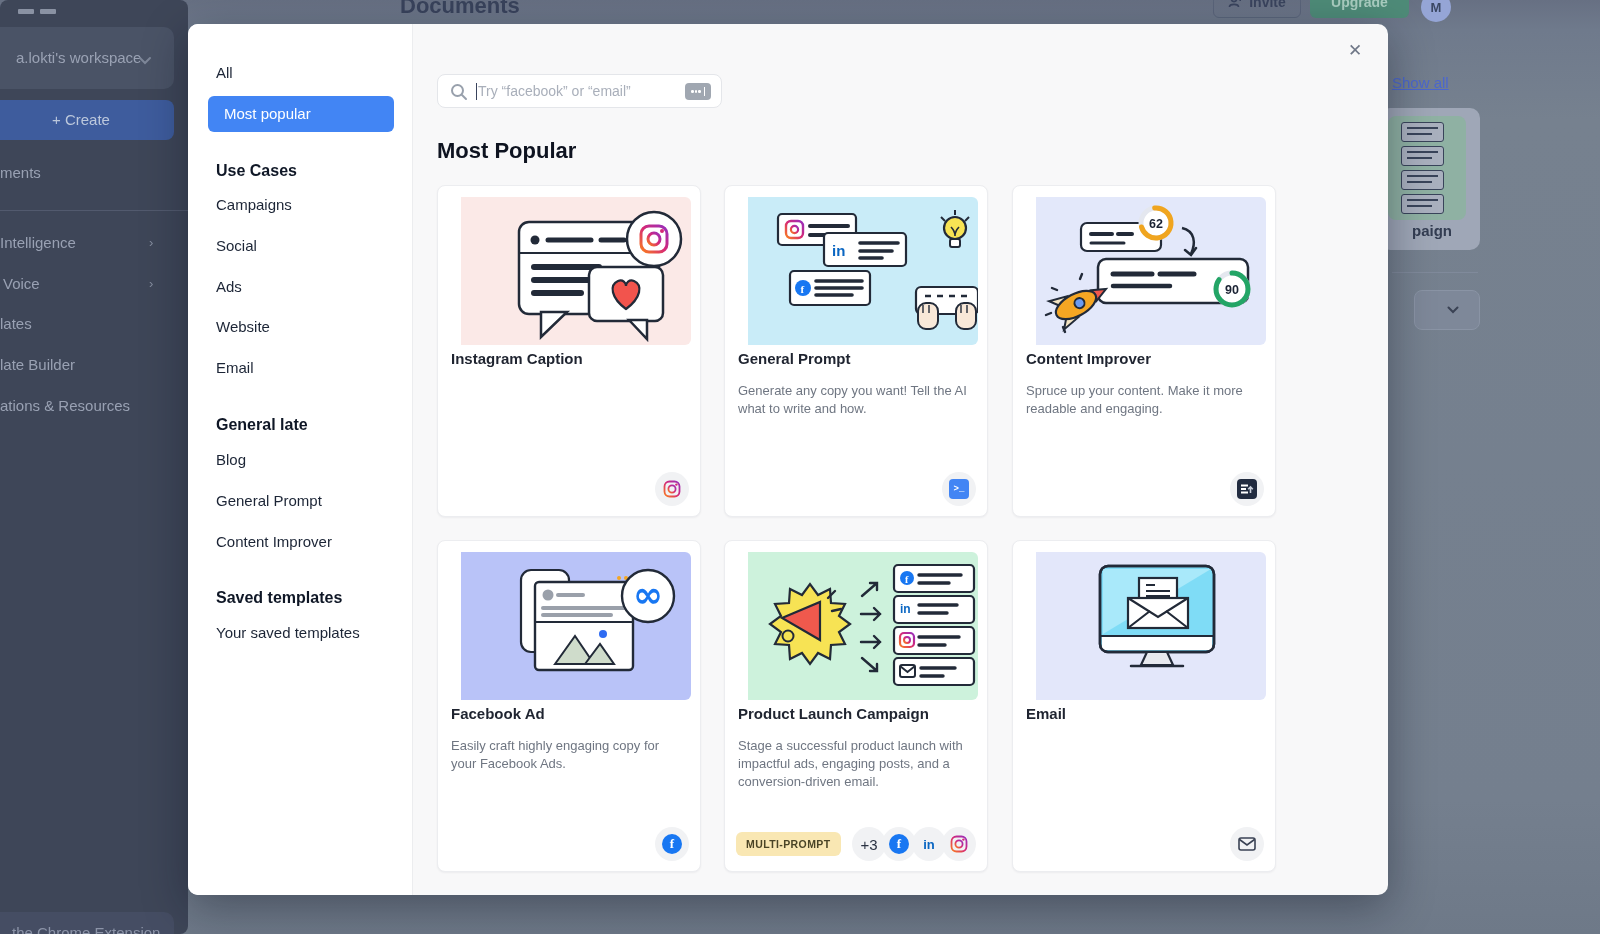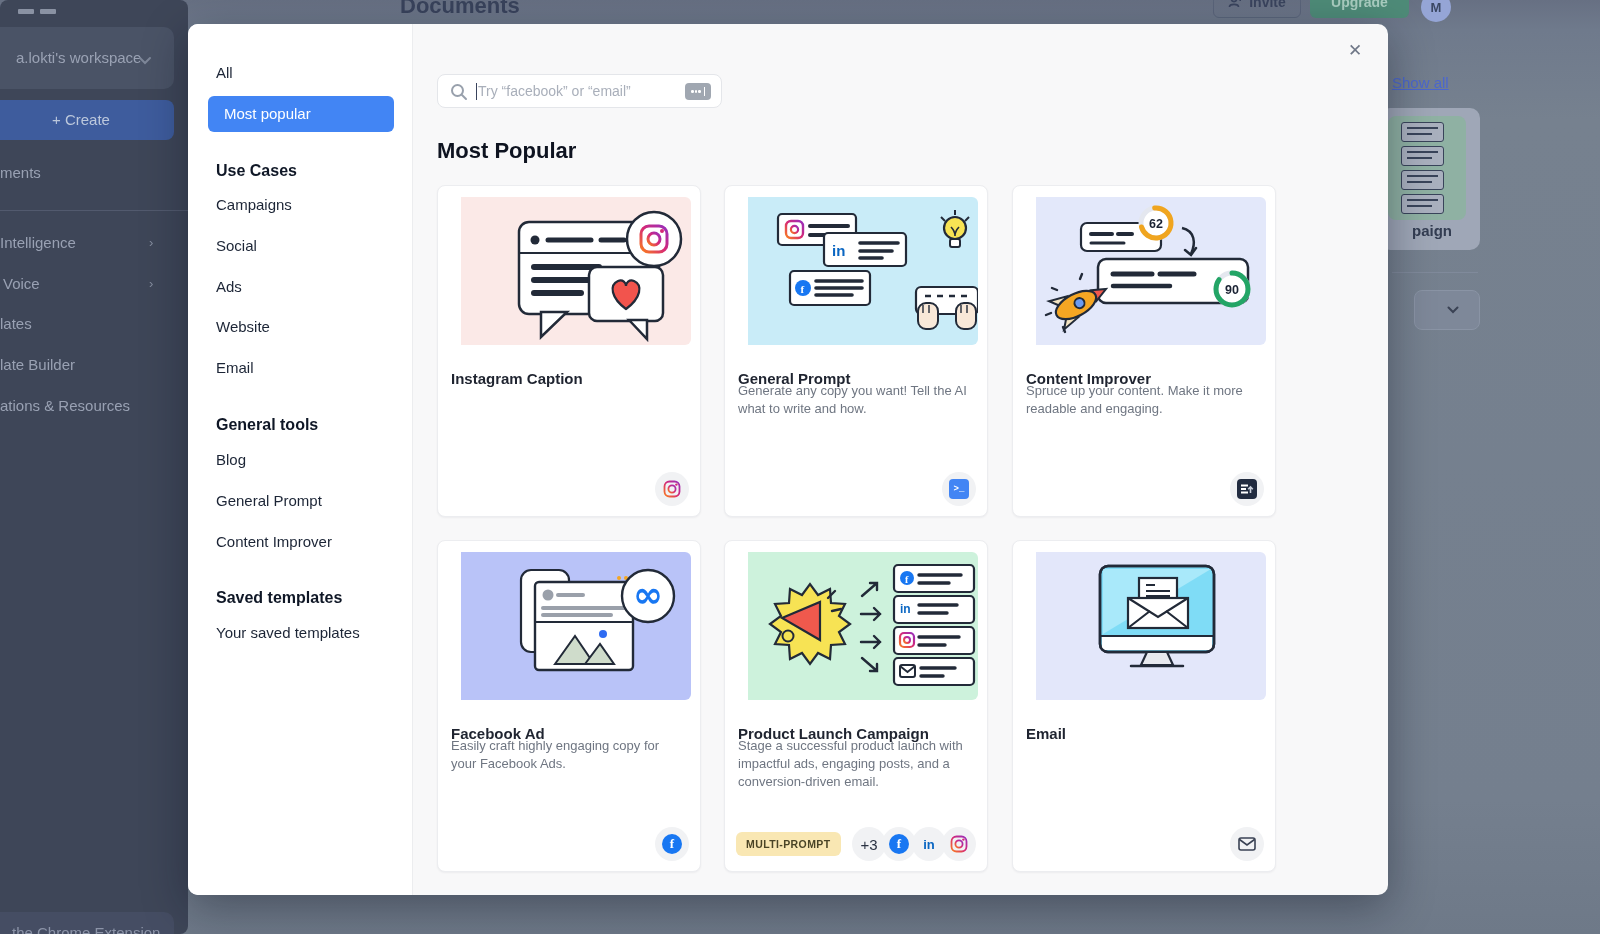--- a/index.html
+++ b/index.html
@@ -60,21 +60,21 @@
   .kbd-badge { position:absolute; right:10px; top:8px; width:26px; height:17px; background:#A0A7B1; border-radius:4px;
                display:flex; align-items:center; justify-content:center; gap:1px; cursor:pointer; }
   .kbd-badge b { width:2.5px; height:2.5px; border-radius:50%; background:#fff; }
   .kbd-badge i { width:1.5px; height:9px; background:#fff; margin-left:2px; }
 
   .section-heading { position:absolute; left:249px; top:114px; font-size:22px; font-weight:bold; color:#0E1320; }
 
   .tcard { position:absolute; width:264px; height:332px; background:#fff; border:1px solid #ECEDF0; border-radius:8px;
            box-shadow:0 1px 2px rgba(16,24,40,.05); cursor:pointer; }
   .tcard .illo { position:absolute; left:11px; top:11px; width:242px; height:148px; border-radius:6px; overflow:hidden;padding-left:12px; }
-  .tcard .ttl { position:absolute; left:13px; top:184px; font-size:15px; font-weight:bold; color:#1F2430; }
+  .tcard .ttl { position:absolute; left:13px; top:164px; font-size:15px; font-weight:bold; color:#1F2430; }
   .tcard .dsc { position:absolute; left:13px; top:196px; width:232px; font-size:13px; line-height:1.38; color:#6F7682; }
   .tcard .foot { position:absolute; left:11px; right:11px; bottom:10px; height:34px; display:flex; align-items:center; justify-content:flex-end; }
   .icirc { width:34px; height:34px; border-radius:50%; background:#F1F2F4; display:flex; align-items:center; justify-content:center; margin-left:-4px; }
   .term-ic { width:20px; height:20px; border-radius:4px; background:#4285F4; color:#fff; font-size:9px; font-weight:bold;
              font-family:"Liberation Mono",monospace; display:flex; align-items:center; justify-content:center; }
   .ci-ic { width:20px; height:20px; border-radius:4px; background:#222C40; display:flex; align-items:center; justify-content:center; }
   .fb-ic { width:20px; height:20px; border-radius:50%; background:#1877F2; color:#fff; font-size:13px; font-weight:bold;
            display:flex; align-items:center; justify-content:center; font-family:"Liberation Serif",serif; }
   .li-ic { color:#0A66C2; font-size:13px; font-weight:bold; }
   .mp-badge { background:#F9E7B3; color:#4A4426; font-size:10.5px; font-weight:bold; letter-spacing:.4px;
@@ -172,21 +172,21 @@
     <div class="mnav-item" style="top:38px">All</div>
     <div class="mnav-pill">Most popular</div>
 
     <div class="mnav-header" style="top:136px">Use Cases</div>
     <div class="mnav-item" style="top:170px">Campaigns</div>
     <div class="mnav-item" style="top:211px">Social</div>
     <div class="mnav-item" style="top:252px">Ads</div>
     <div class="mnav-item" style="top:292px">Website</div>
     <div class="mnav-item" style="top:333px">Email</div>
 
-    <div class="mnav-header" style="top:390px">General tools</div>
+    <div class="mnav-header" style="top:390px">General late</div>
     <div class="mnav-item" style="top:425px">Blog</div>
     <div class="mnav-item" style="top:466px">General Prompt</div>
     <div class="mnav-item" style="top:507px">Content Improver</div>
 
     <div class="mnav-header" style="top:563px">Saved templates</div>
     <div class="mnav-item" style="top:598px">Your saved templates</div>
   </div>
 
   <div class="close-x"><span>✕</span></div>
 

